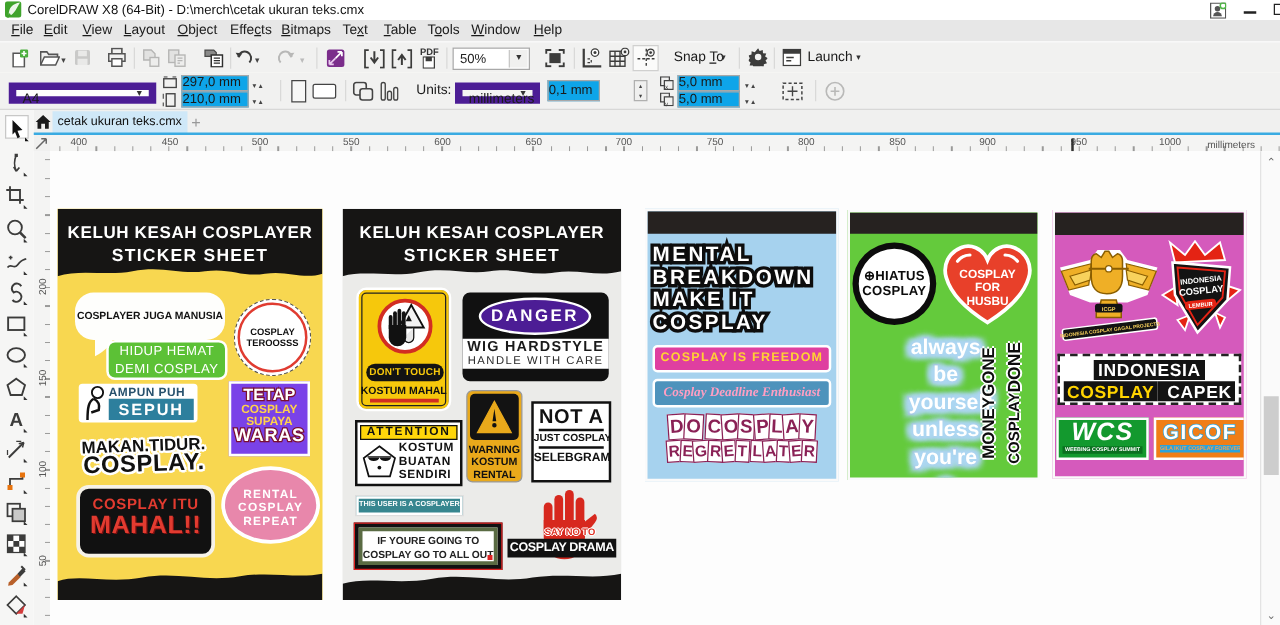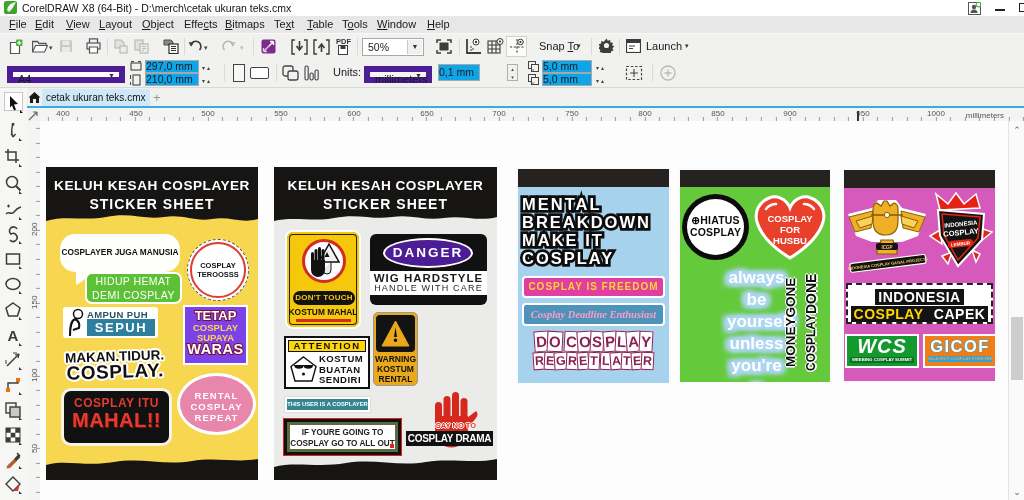--- a/index.html
+++ b/index.html
@@ -473,20 +473,27 @@
         <div class="abs" style="left:33px;top:16px;font-size:9.5px;font-weight:bold;color:#111;line-height:10.5px;letter-spacing:0.5px;white-space:nowrap">KOSTUM<br>BUATAN<br>SENDIRI</div>
       </div>
       <div class="abs" style="left:99px;top:145px;width:45px;height:74px;background:#e9a91b;border:1px solid #999;border-radius:5px">
         <div class="abs" style="left:2px;top:2px;width:39px;height:37px;background:#131313;border-radius:4px"></div>
         <svg class="abs" style="left:6px;top:6px" width="31" height="30" viewBox="0 0 31 30">
             <path d="M15.5 2 L29 27 H2 z" fill="#e9a91b" stroke="#e9a91b"></path>
             <path d="M15.5 8 l1.5 10 h-3 z M15.5 23 a1.8 1.8 0 1 0 0-3.6 1.8 1.8 0 0 0 0 3.6" fill="#111"></path>
           </svg>
         <div class="abs" style="left:0;top:41px;width:43px;text-align:center;font-size:8.5px;font-weight:bold;color:#111;line-height:10px">WARNING<br>KOSTUM<br>RENTAL</div>
       </div>
+      <div class="abs" style="left:151px;top:154px;width:64px;height:65px;background:#fff;border:2px solid #111;text-align:center">
+        <div style="font-size:16px;font-weight:bold;color:#111;margin-top:3px;letter-spacing:0.5px;line-height:16px">NOT A</div>
+        <div style="width:52px;height:2px;background:#111;margin:1px auto"></div>
+        <div style="font-size:8.2px;font-weight:bold;color:#111;line-height:10px;white-space:nowrap">JUST COSPLAY</div>
+        <div style="width:52px;height:2px;background:#111;margin:1px auto"></div>
+        <div style="font-size:9.6px;font-weight:bold;color:#111;line-height:13px;white-space:nowrap">SELEBGRAM</div>
+      </div>
       <div class="abs" style="left:11px;top:230px;width:85px;height:15px;background:#37868f;border:2px solid #fff;box-shadow:0 0 0 1px #ddd;text-align:center;color:#fff;font-size:5.8px;font-weight:bold;line-height:11px;white-space:nowrap;overflow:hidden">THIS USER IS A COSPLAYER</div>
       <div class="abs" style="left:9px;top:251px;width:119px;height:38px;background:#111;border:1px solid #d22;padding:3px">
         <div style="width:100%;height:100%;background:#fff;border:3px solid #5a6b43;text-align:center;position:relative">
           <div style="font-size:8.2px;font-weight:bold;color:#222;margin-top:3px;line-height:10.5px;white-space:nowrap">IF YOURE GOING TO<br>COSPLAY GO TO ALL OUT</div>
           <div style="position:absolute;right:1px;bottom:1px;width:4px;height:4px;background:#d22"></div>
         </div>
       </div>
       <svg class="abs" style="left:153px;top:223px" width="52" height="66" viewBox="0 0 52 66">
           <g fill="#d7281e">
             <rect x="8" y="12" width="7" height="26" rx="3.5"></rect>

